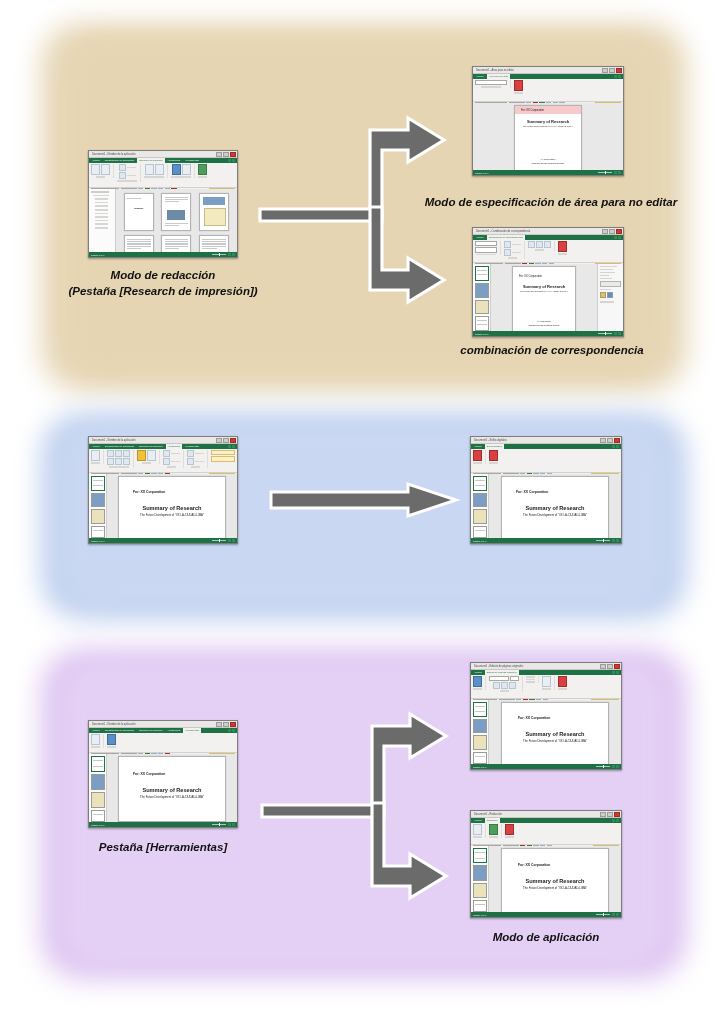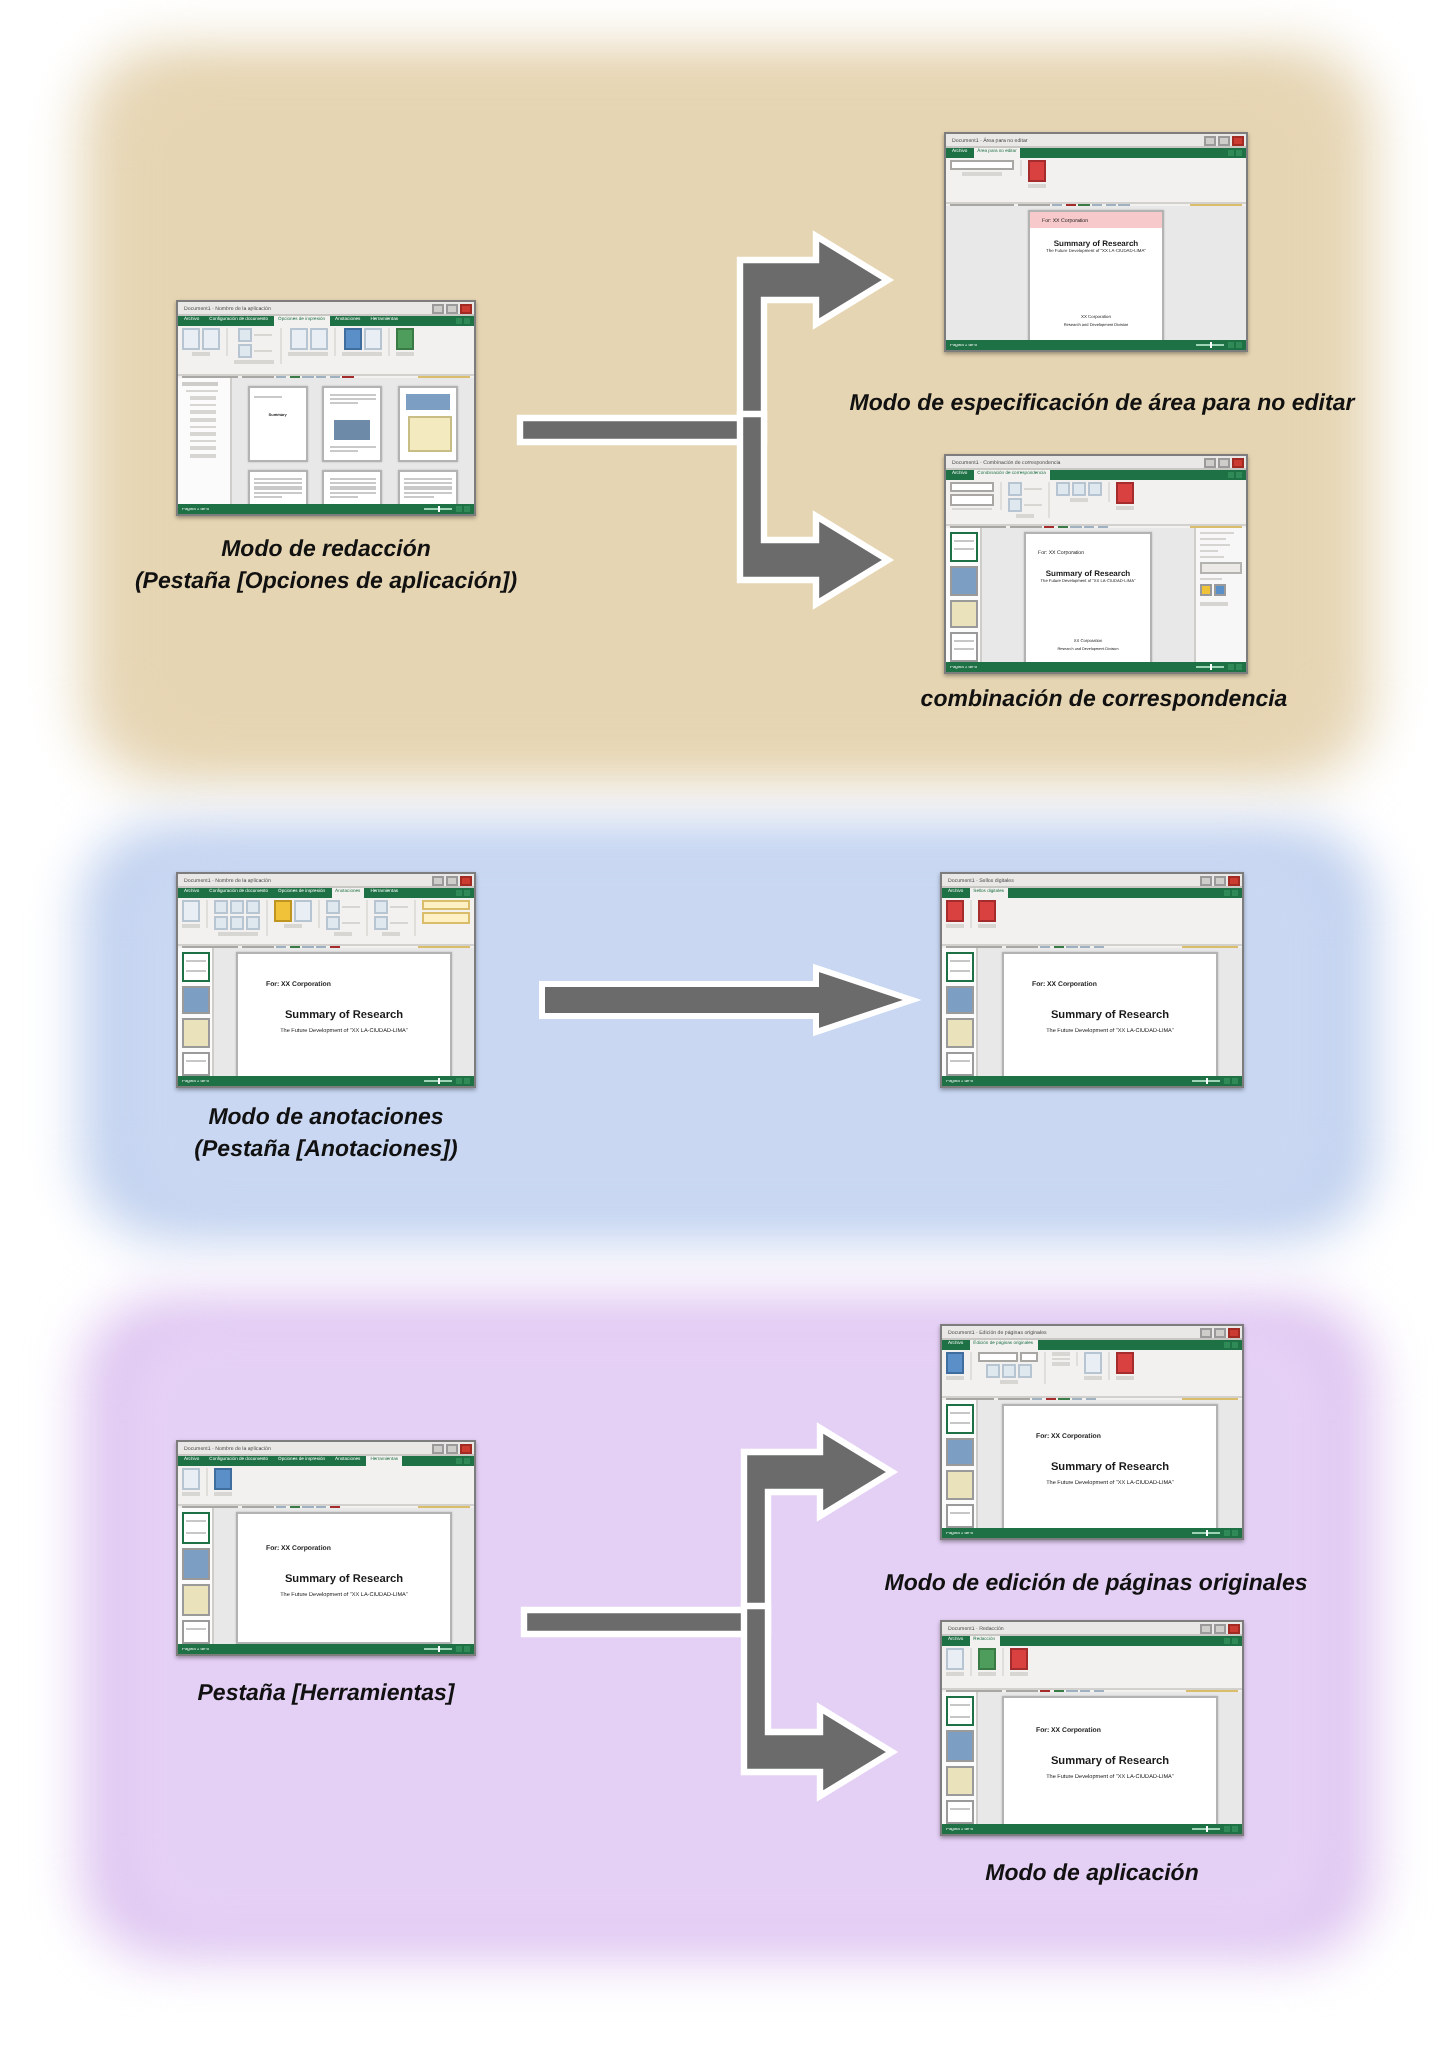--- a/index.html
+++ b/index.html
@@ -289,21 +289,21 @@
         </span>
         <span class="vbtns">
             <i></i>
             <i></i>
           </span>
       </div>
     </div>
 
     <div class="cap" style="left:40px;top:268px;width:246px;font-size:11.5px;">
       <div>Modo de redacción</div>
-      <div>(Pestaña [Opciones de aplicación])</div>
+      <div>(Pestaña [Research de impresión])</div>
     </div>
 
     <svg class="arrowsvg" style="left:258px;top:112px;width:200px;height:185px;" viewBox="0 0 200 185">
       <path d="M2,85 L112,85 L112,6 L150,6 L150,-6 L186,16 L150,38 L150,26 L124,26 L124,97 L2,97 Z" fill="#6b6b6b" stroke="#ffffff" stroke-width="3.2" stroke-linejoin="miter" transform="translate(0,12)"></path>
       <path d="M124,97 L124,160 L150,160 L150,148 L186,170 L150,192 L150,180 L112,180 L112,97 Z" fill="#6b6b6b" stroke="#ffffff" stroke-width="3.2" stroke-linejoin="miter" transform="translate(0,-2)"></path>
     </svg>
 
     <div class="win" style="left:472px;top:66px;width:152px;height:110px;">
       <div class="titlebar">
         <span class="tbtext">Document1 - Área para no editar</span>
@@ -621,24 +621,20 @@
               <b></b>
             </span>
           </span>
         <span class="vbtns">
             <i></i>
             <i></i>
           </span>
       </div>
     </div>
 
-    <div class="cap" style="left:60px;top:152px;width:206px;font-size:11.5px;">
-      <div>Modo de anotaciones</div>
-      <div>(Pestaña [Anotaciones])</div>
-    </div>
 
     <svg class="arrowsvg" style="left:268px;top:82px;width:192px;height:36px;" viewBox="0 0 192 36">
       <path d="M3,10 L140,10 L140,2 L188,18 L140,34 L140,26 L3,26 Z" fill="#6b6b6b" stroke="#ffffff" stroke-width="3" stroke-linejoin="miter"></path>
     </svg>
 
     <div class="win" style="left:470px;top:36px;width:152px;height:108px;">
       <div class="titlebar">
         <span class="tbtext">Document1 - Sellos digitales</span>
         <span class="wbtns">
           <i></i>
@@ -901,23 +897,20 @@
               <b></b>
             </span>
           </span>
         <span class="vbtns">
             <i></i>
             <i></i>
           </span>
       </div>
     </div>
 
-    <div class="cap" style="left:398px;top:145px;width:300px;font-size:11.5px;">
-      <div>Modo de edición de páginas originales</div>
-    </div>
 
     <div class="win" style="left:470px;top:170px;width:152px;height:108px;">
       <div class="titlebar">
         <span class="tbtext">Document1 - Redacción</span>
         <span class="wbtns">
           <i></i>
           <i></i>
           <i class="close"></i>
         </span>
       </div>

